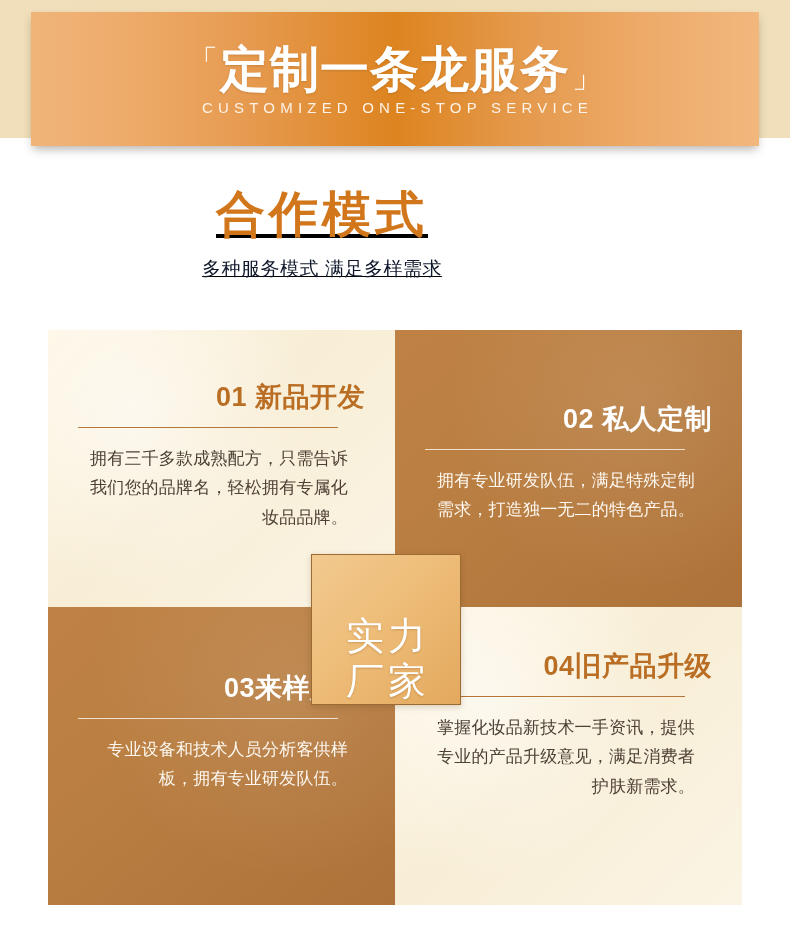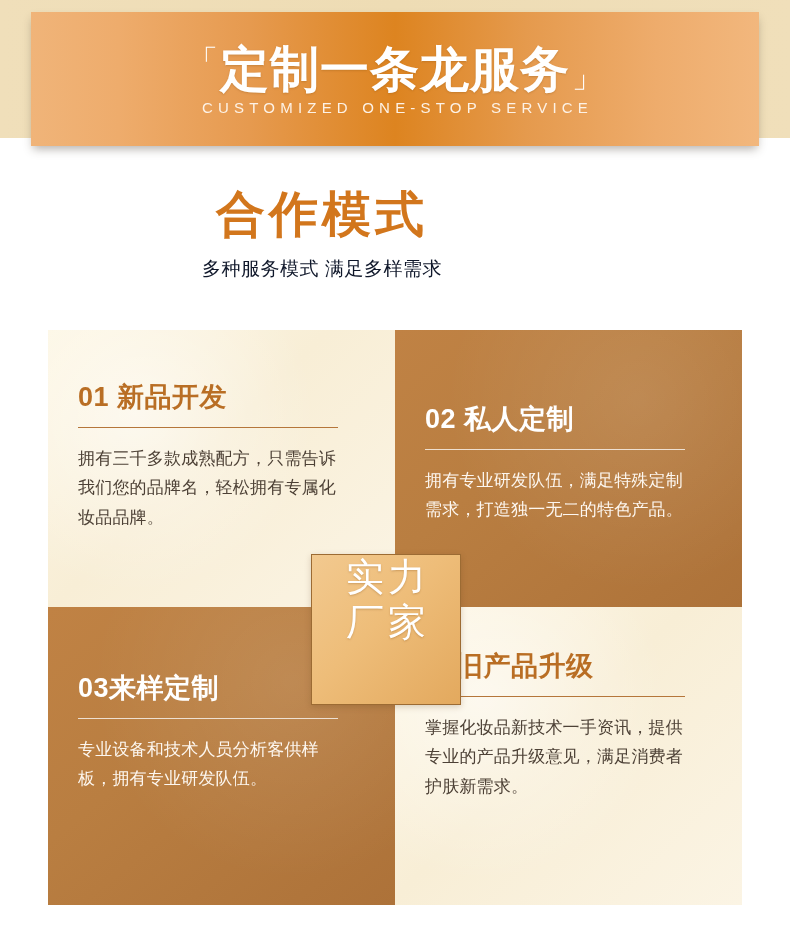--- a/index.html
+++ b/index.html
@@ -89,20 +89,21 @@
     color: #fdf2e6;
     font-weight: 400;
     padding-left: 5px;
   }
 
   
   .section-head {
     width: 644px;
     text-align: center;
     padding-top: 28px;
+    text-decoration: underline;
   }
   .section-title {
     font-size: 49px;
     font-weight: 700;
     color: #d2761c;
     letter-spacing: 4px;
     line-height: 1.1;
     margin: 0;
   }
   .section-subtitle {
@@ -119,20 +120,21 @@
     top: 330px;
     width: 694px;
     height: 575px;
   }
   .grid {
     position: absolute;
     inset: 0;
     display: grid;
     grid-template-columns: 347px 347px;
     grid-template-rows: 277px 298px;
+    text-align: right;
   }
   .cell {
     position: relative;
     overflow: hidden;
     padding: 52px 30px 0 30px;
     box-sizing: border-box;
   }
   .cell-cream {
     background:
       radial-gradient(circle at 25% 30%, rgba(255,255,255,0.55) 0%, rgba(255,255,255,0) 55%),
@@ -180,21 +182,21 @@
     left: 263px;          
     top: 224px;           
     width: 150px;
     height: 151px;
     box-sizing: border-box;
     border: 1px solid #9c6b33;
     background: linear-gradient(135deg, #f2c98f 0%, #eebd79 45%, #e3a95e 100%);
     display: flex;
     flex-direction: column;
     align-items: center;
-    justify-content: flex-start;
+    justify-content: flex-end;
     box-shadow: 0 2px 6px rgba(90,60,25,0.22);
   }
   .badge-line {
     color: #ffffff;
     font-size: 38px;
     font-weight: 400;
     line-height: 1.18;
     letter-spacing: 4px;
     text-shadow: 0 1px 2px rgba(140,90,35,0.35);
     padding-left: 4px;

